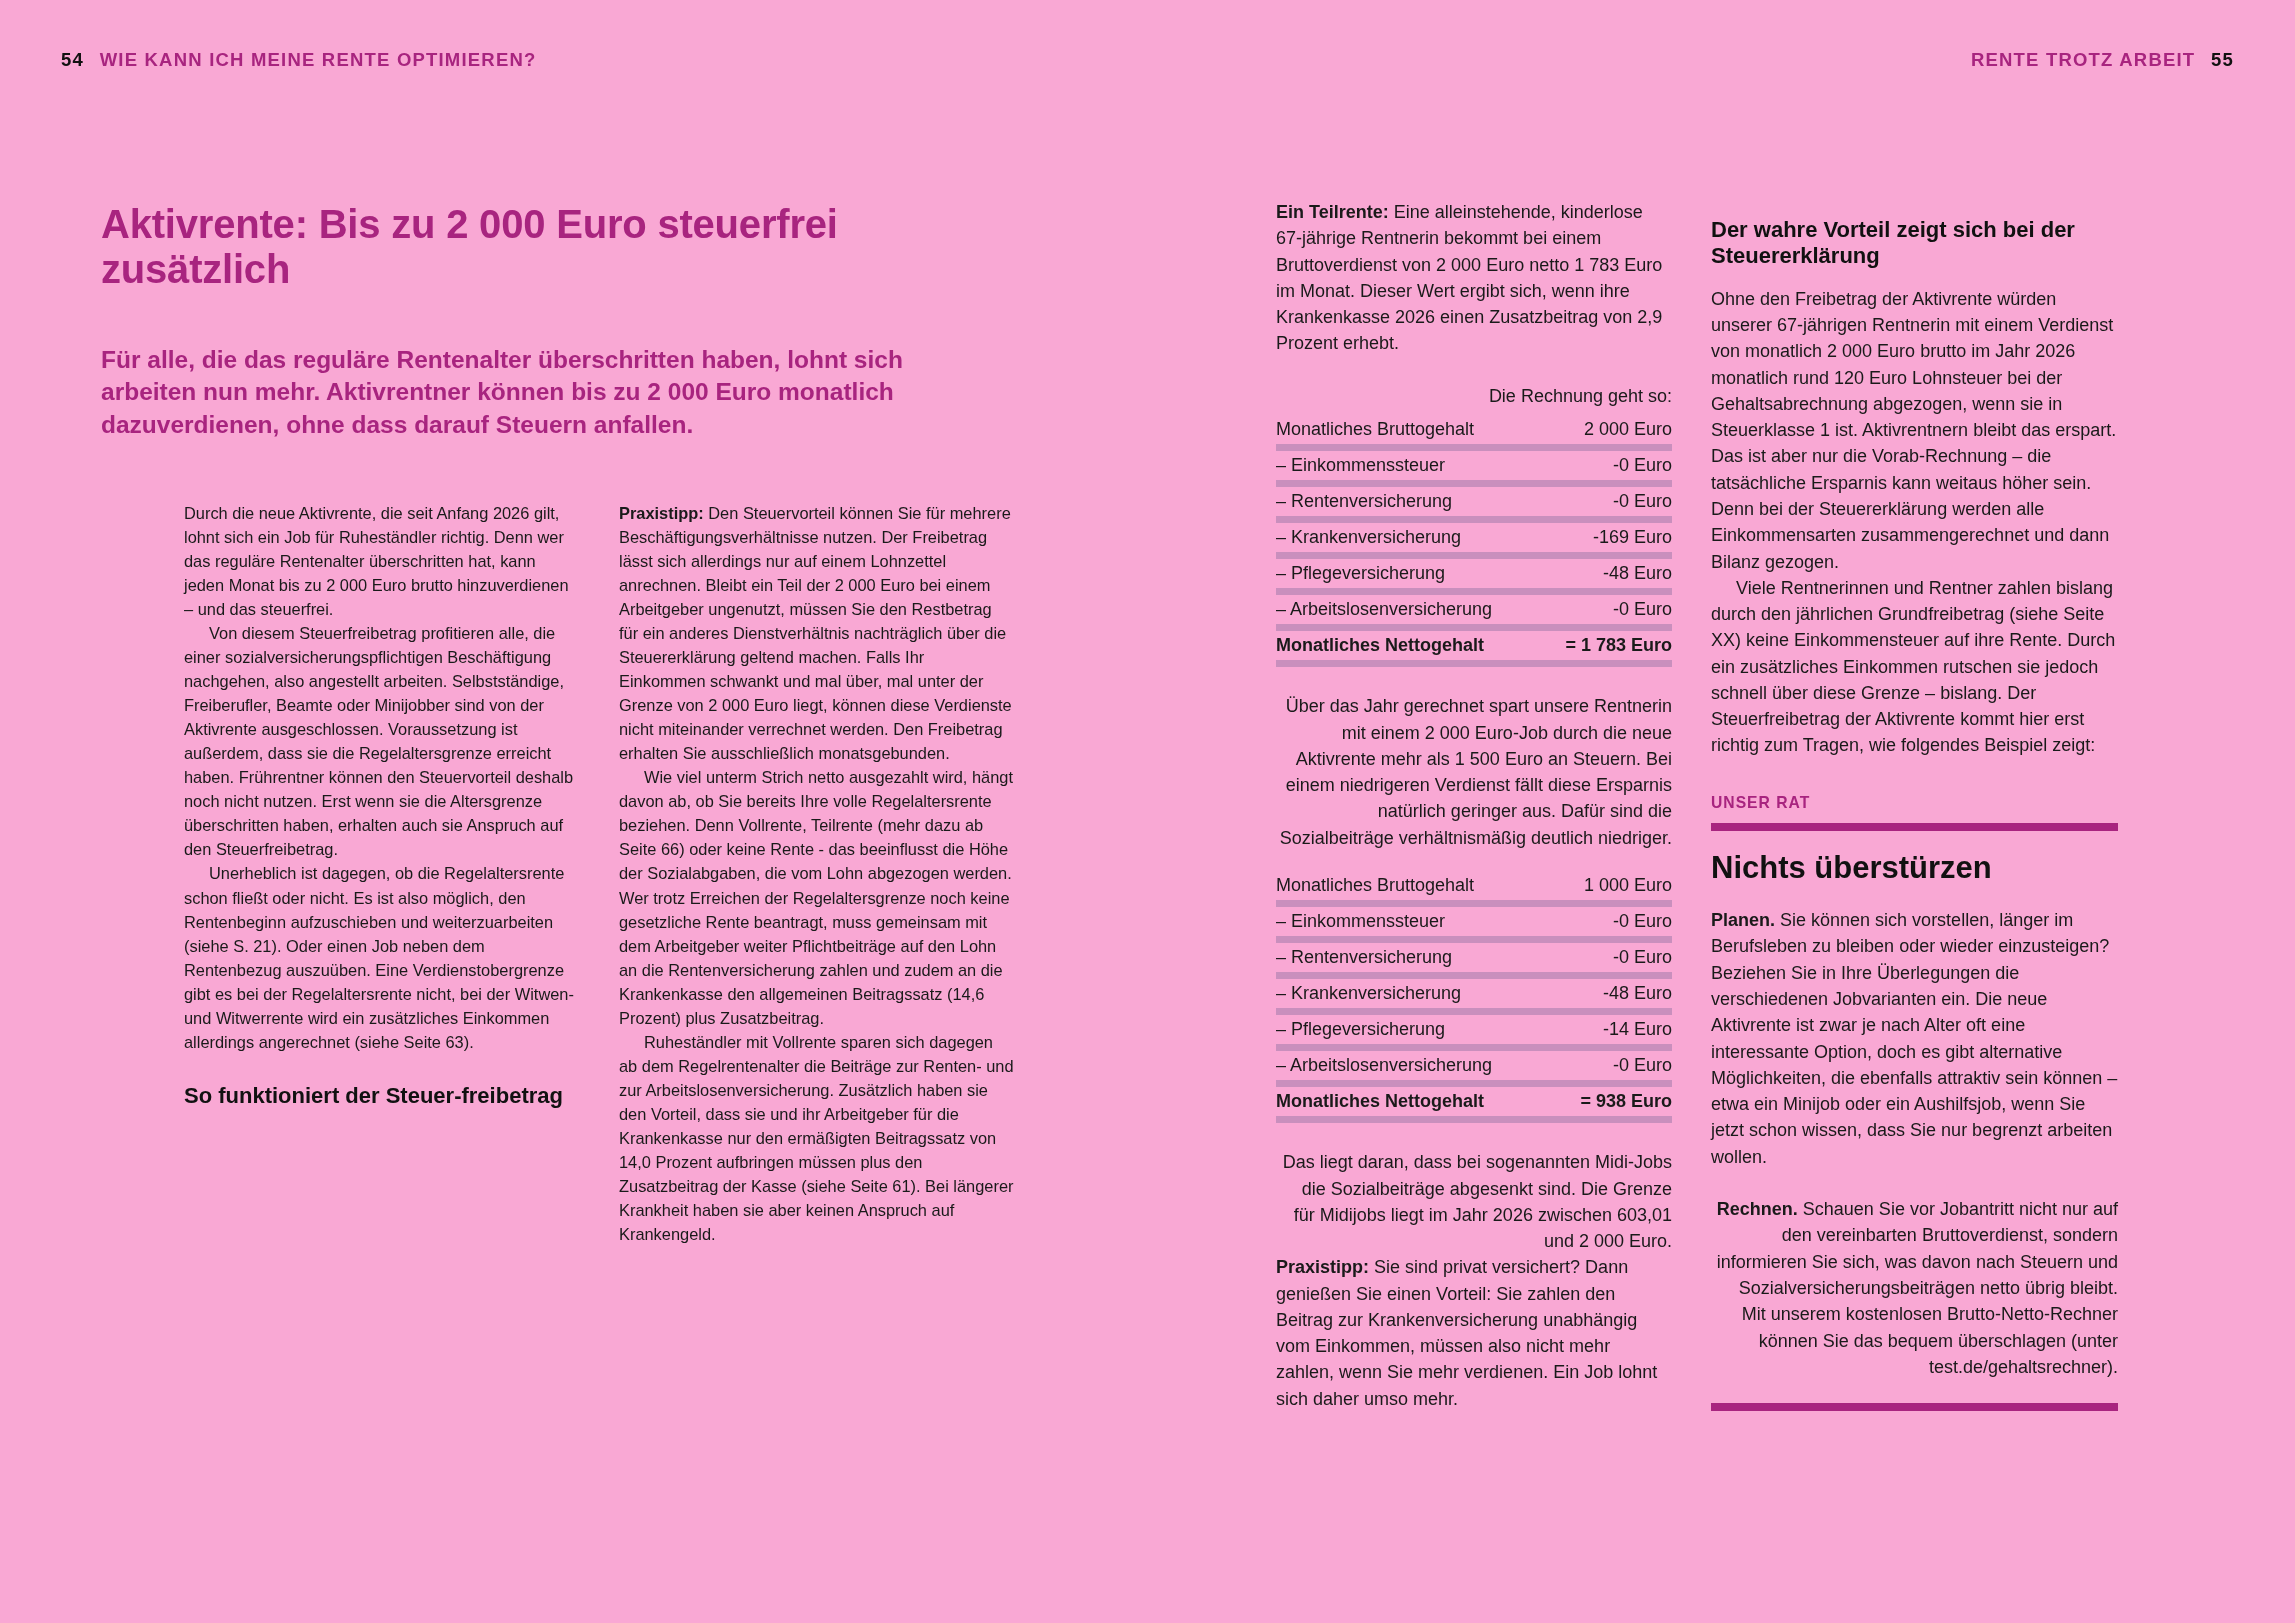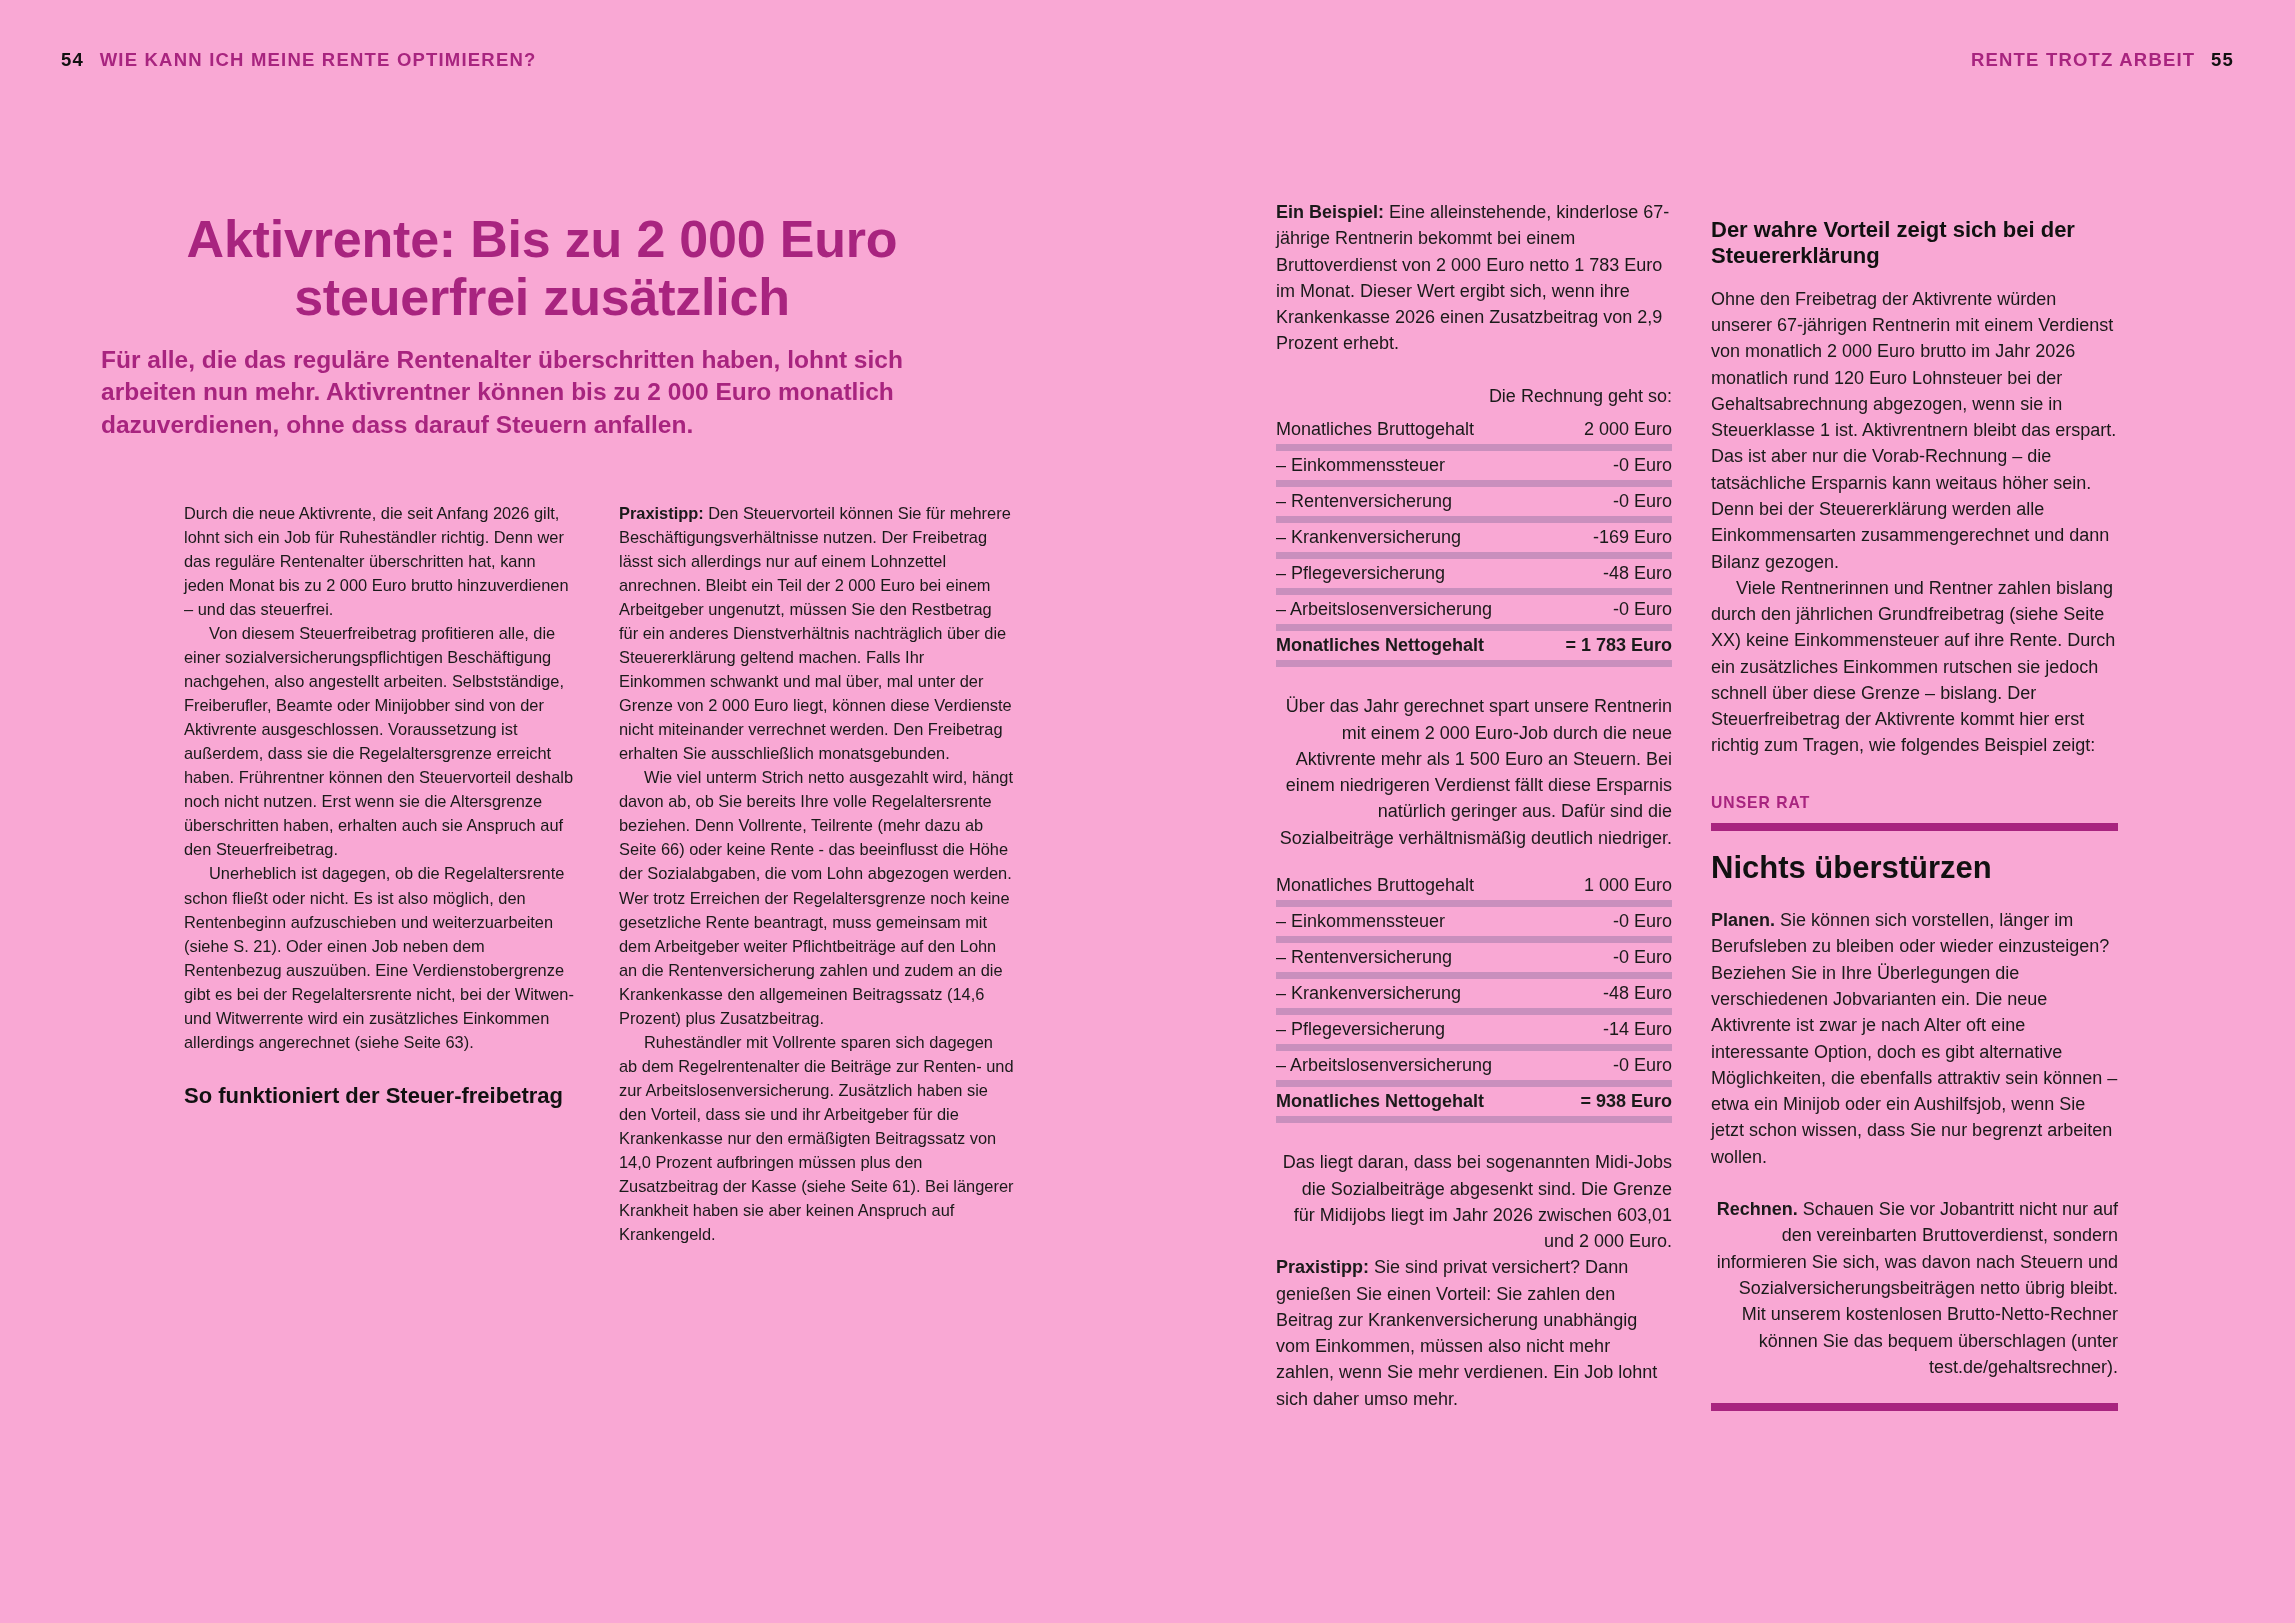--- a/index.html
+++ b/index.html
@@ -33,30 +33,29 @@
   .runhead-left  { left: 61px; }
   .runhead-right { right: 61px; text-align: right; }
   .folio  { color: #111111; font-weight: bold; }
   .runsec { color: #A8247F; }
   .runhead-left .folio  { margin-right: 15.7px; }
   .runhead-right .folio { margin-left: 15.7px; }
 
   
   .headline {
     position: absolute;
-    left: 86px;
+    left: 101px;
     top: 175px;
     width: 912px;
     color: #A8247F;
     font-family: "Liberation Sans Narrow", "Liberation Sans", sans-serif;
     font-weight: bold;
-    font-size: 52px;
+    font-size: 40px;
     line-height: 1.12;
     letter-spacing: -0.2px;
-    text-align: center;
   }
   .standfirst {
     position: absolute;
     left: 101px;
     top: 319px;
     width: 812px;
     color: #A8247F;
     font-family: "Liberation Sans Narrow", "Liberation Sans", sans-serif;
     font-weight: bold;
     font-size: 24.5px;
@@ -179,21 +178,21 @@
     <h2 class="subhead">So funktioniert der Steuer-freibetrag</h2>
   </div>
 
   <div class="col" id="col2">
     <p><span class="lead-in">Praxistipp:</span><span> Den Steuervorteil können Sie für mehrere Beschäftigungsverhältnisse nutzen. Der Freibetrag lässt sich allerdings nur auf einem Lohnzettel anrechnen. Bleibt ein Teil der 2 000 Euro bei einem Arbeitgeber ungenutzt, müssen Sie den Restbetrag für ein anderes Dienstverhältnis nachträglich über die Steuererklärung geltend machen. Falls Ihr Einkommen schwankt und mal über, mal unter der Grenze von 2 000 Euro liegt, können diese Verdienste nicht miteinander verrechnet werden. Den Freibetrag erhalten Sie ausschließlich monatsgebunden.</span></p>
     <p class="indent">Wie viel unterm Strich netto ausgezahlt wird, hängt davon ab, ob Sie bereits Ihre volle Regelaltersrente beziehen. Denn Vollrente, Teilrente (mehr dazu ab Seite 66) oder keine Rente - das beeinflusst die Höhe der Sozialabgaben, die vom Lohn abgezogen werden. Wer trotz Erreichen der Regelaltersgrenze noch keine gesetzliche Rente beantragt, muss gemeinsam mit dem Arbeitgeber weiter Pflichtbeiträge auf den Lohn an die Rentenversicherung zahlen und zudem an die Krankenkasse den allgemeinen Beitragssatz (14,6 Prozent) plus Zusatzbeitrag.</p>
     <p class="indent">Ruheständler mit Vollrente sparen sich dagegen ab dem Regelrentenalter die Beiträge zur Renten- und zur Arbeitslosenversicherung. Zusätzlich haben sie den Vorteil, dass sie und ihr Arbeitgeber für die Krankenkasse nur den ermäßigten Beitragssatz von 14,0 Prozent aufbringen müssen plus den Zusatzbeitrag der Kasse (siehe Seite 61). Bei längerer Krankheit haben sie aber keinen Anspruch auf Krankengeld.</p>
   </div>
 
   <div class="col" id="col3">
-    <p><span class="lead-in">Ein Beispiel:</span><span> Eine alleinstehende, kinderlose 67-jährige Rentnerin bekommt bei einem Bruttoverdienst von 2 000 Euro netto 1 783 Euro im Monat. Dieser Wert ergibt sich, wenn ihre Krankenkasse 2026 einen Zusatzbeitrag von 2,9 Prozent erhebt.</span></p>
+    <p><span class="lead-in">Ein Teilrente:</span><span> Eine alleinstehende, kinderlose 67-jährige Rentnerin bekommt bei einem Bruttoverdienst von 2 000 Euro netto 1 783 Euro im Monat. Dieser Wert ergibt sich, wenn ihre Krankenkasse 2026 einen Zusatzbeitrag von 2,9 Prozent erhebt.</span></p>
     <p class="gap-before">Die Rechnung geht so:</p>
 
     <div class="calc">
       <div class="calc-row">
         <span class="lbl">Monatliches Bruttogehalt</span>
         <span class="val">2 000 Euro</span>
       </div>
       <div class="calc-rule"></div>
       <div class="calc-row">
         <span class="lbl">– Einkommenssteuer</span>

